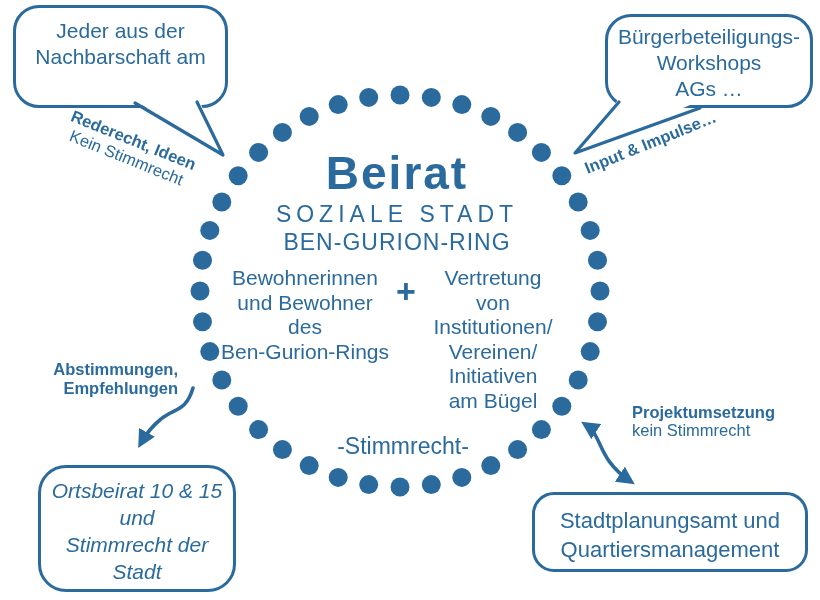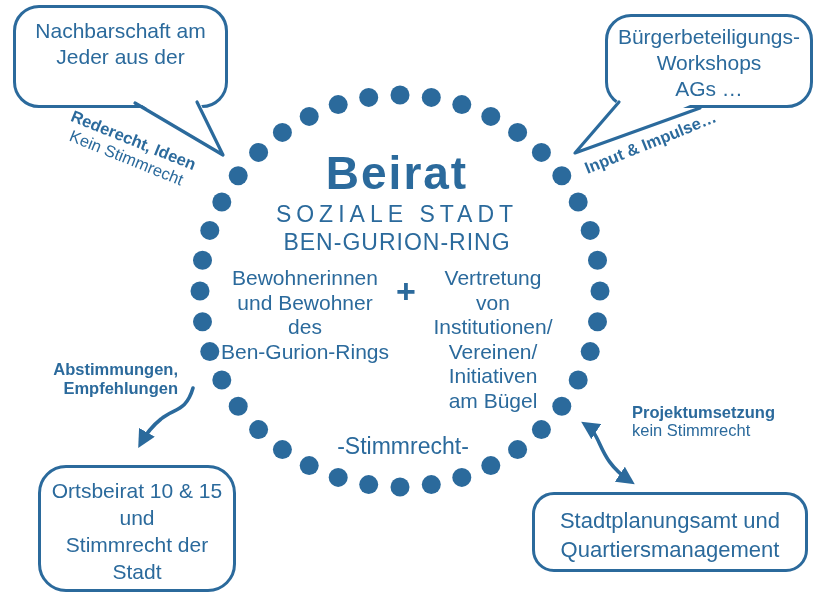--- a/index.html
+++ b/index.html
@@ -12,21 +12,21 @@
   .bubble {
     position:absolute; box-sizing:border-box; background:#fff;
     border:3.5px solid var(--accent); text-align:center;
   }
   .bubble .ln { display:block; }
   #bubble-tl { left:13px; top:5px;  width:215px; height:103px; border-radius:26px;
                font-size:21px; line-height:26px; padding-top:10px; }
   #bubble-tr { left:605px; top:14px; width:208px; height:94px; border-radius:26px;
                font-size:21px; line-height:26px; padding-top:7px; }
   #box-bl    { left:38px; top:465px; width:198px; height:127px; border-radius:28px;
-               font-size:21px; line-height:27px; padding-top:9px; }
+               font-size:21px; line-height:27px; padding-top:9px;font-style:italic; }
   #box-br    { left:532px; top:492px; width:276px; height:80px; border-radius:22px;
                font-size:22px; line-height:29px; padding-top:11px; }
   #title { left:247px; top:128px; width:300px; text-align:center;margin-top:23px; }
   #title .t1 { font-size:46px; line-height:44px; font-weight:bold; letter-spacing:2px; }
   #title .t2 { font-size:23px; line-height:30px; letter-spacing:5px; margin-top:4px; }
   #title .t3 { font-size:23px; line-height:27px; letter-spacing:1px; }
   .group { position:absolute; text-align:center; font-size:21px; line-height:24.5px; }
   #left-group  { left:212px; top:266px; width:186px; }
   #right-group { left:402px; top:266px; width:182px; }
   #plus { left:390px; top:272px; width:32px; text-align:center;
@@ -48,22 +48,22 @@
                  stroke-linecap:round; stroke-linejoin:round; }
   .arrow { fill:none; stroke:var(--accent); stroke-width:3.6; stroke-linecap:round; }
   .arrowhead { fill:var(--accent); }
 </style>
 </head>
 <body>
 
 <div class="stage">
 
   <div class="bubble" id="bubble-tl">
+    <span class="ln">Jeder aus der</span>
     <span class="ln">Nachbarschaft am</span>
-    <span class="ln">Jeder aus der</span>
   </div>
 
   <div class="bubble" id="bubble-tr">
     <span class="ln">Bürgerbeteiligungs-</span>
     <span class="ln">Workshops</span>
     <span class="ln">AGs …</span>
   </div>
 
   <div class="bubble" id="box-bl">
     <span class="ln">Ortsbeirat 10 &amp; 15</span>

